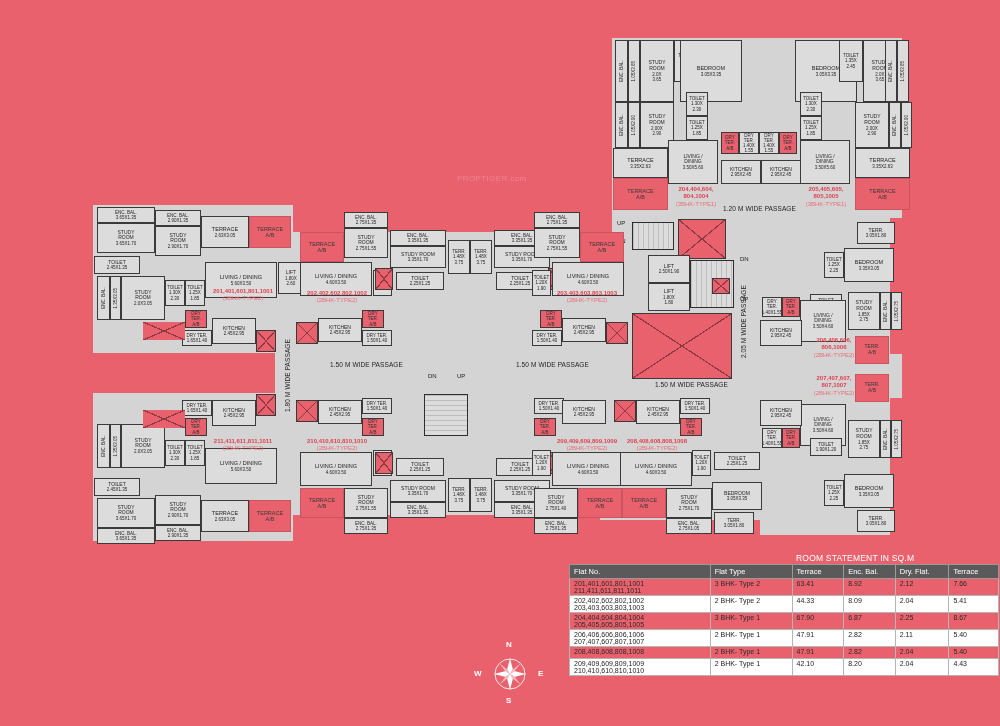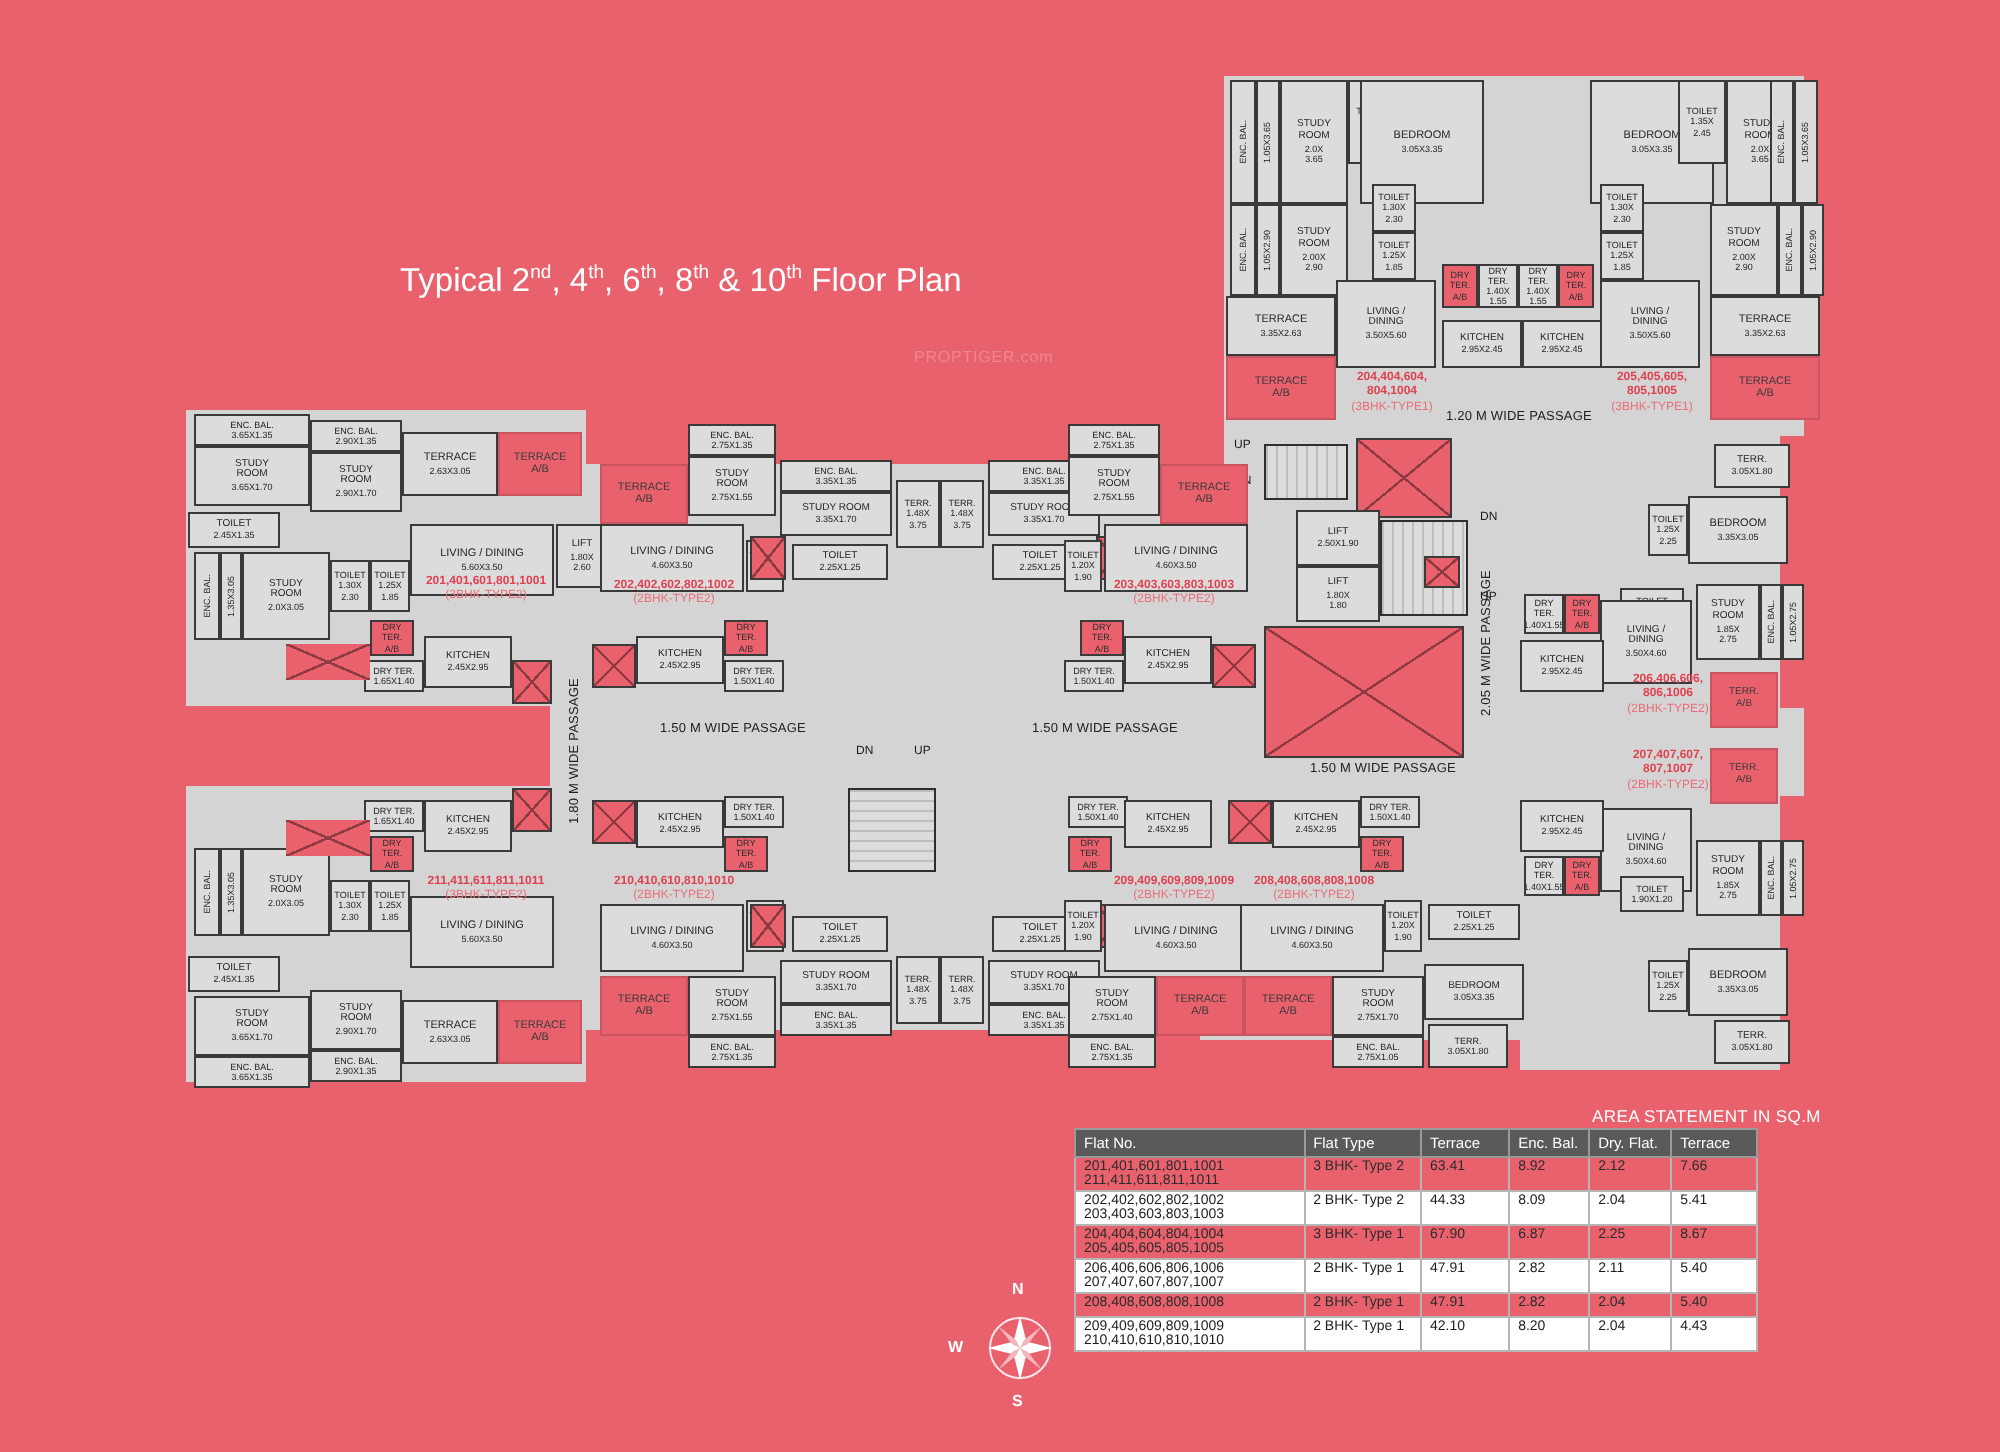--- a/index.html
+++ b/index.html
@@ -76,41 +76,38 @@
   
   .compass{position:absolute;left:470px;top:640px;width:80px;height:72px;color:#fff;}
   .compass span{position:absolute;font-size:8px;font-weight:bold;color:#fff;}
 
   
   .area-title{
     position:absolute;left:796px;top:553px;font-size:8.5px;color:#fff;letter-spacing:.2px;
     white-space:nowrap;
   }
   table.area{
-    position:absolute;left:537px;top:564px;width:342px;border-collapse:collapse;
+    position:absolute;left:569px;top:564px;width:430px;border-collapse:collapse;
     font-size:7px;color:#1c1c1c;
   }
   table.area th{
     background:#5a5a5a;color:#fff;text-align:left;font-weight:normal;
     padding:2px 4px;border:1px solid #9a9a9a;font-size:7.5px;
   }
   table.area td{
     padding:1px 4px;border:1px solid #b5b5b5;vertical-align:top;height:9px;
   }
   tr.odd td{background:#e8616d;color:#2b2b2b;}
   tr.even td{background:#ffffff;color:#1c1c1c;}
 </style>
 </head>
 <body>
 
 <div id="stage">
 
-  <div class="plan-title">
-    Typical 2<sup>nd</sup>, 4<sup>th</sup>, 6<sup>th</sup>, 8<sup>th</sup> &amp; 10<sup>th</sup> Floor Plan
-  </div>
   <div class="watermark">PROPTIGER.com</div>
 
   <div class="plate" style="left:93px;top:205px;width:200px;height:148px;"></div>
   <div class="plate" style="left:93px;top:393px;width:200px;height:148px;"></div>
   <div class="plate" style="left:293px;top:232px;width:340px;height:122px;"></div>
   <div class="plate" style="left:293px;top:393px;width:340px;height:122px;"></div>
   <div class="plate" style="left:275px;top:262px;width:30px;height:230px;"></div>
   <div class="plate" style="left:612px;top:215px;width:180px;height:180px;"></div>
   <div class="plate" style="left:612px;top:38px;width:290px;height:180px;"></div>
   <div class="plate" style="left:760px;top:215px;width:130px;height:320px;"></div>
@@ -862,21 +859,21 @@
         <polygon points="-16,0 -3.2,-3.2 0,0 -3.2,3.2" fill="#ffffff"></polygon>
         <polygon points="16,0 3.2,-3.2 0,0 3.2,3.2" fill="#ffffff"></polygon>
         <polygon points="-11,-11 -2,-4 0,0 -4,-2" fill="#f2b6bc"></polygon>
         <polygon points="11,-11 2,-4 0,0 4,-2" fill="#f2b6bc"></polygon>
         <polygon points="-11,11 -2,4 0,0 -4,2" fill="#f2b6bc"></polygon>
         <polygon points="11,11 2,4 0,0 4,2" fill="#f2b6bc"></polygon>
       </g>
     </svg>
   </div>
 
-  <div class="area-title">AREA STATEMENT IN SQ.M</div>
+  <div class="area-title">ROOM STATEMENT IN SQ.M</div>
   <table class="area">
     <thead>
       <tr>
         <th style="width:130px;">Flat No.</th>
         <th style="width:72px;">Flat Type</th>
         <th style="width:42px;">Terrace</th>
         <th style="width:42px;">Enc. Bal.</th>
         <th style="width:44px;">Dry. Flat.</th>
         <th style="width:40px;">Terrace</th>
       </tr>

